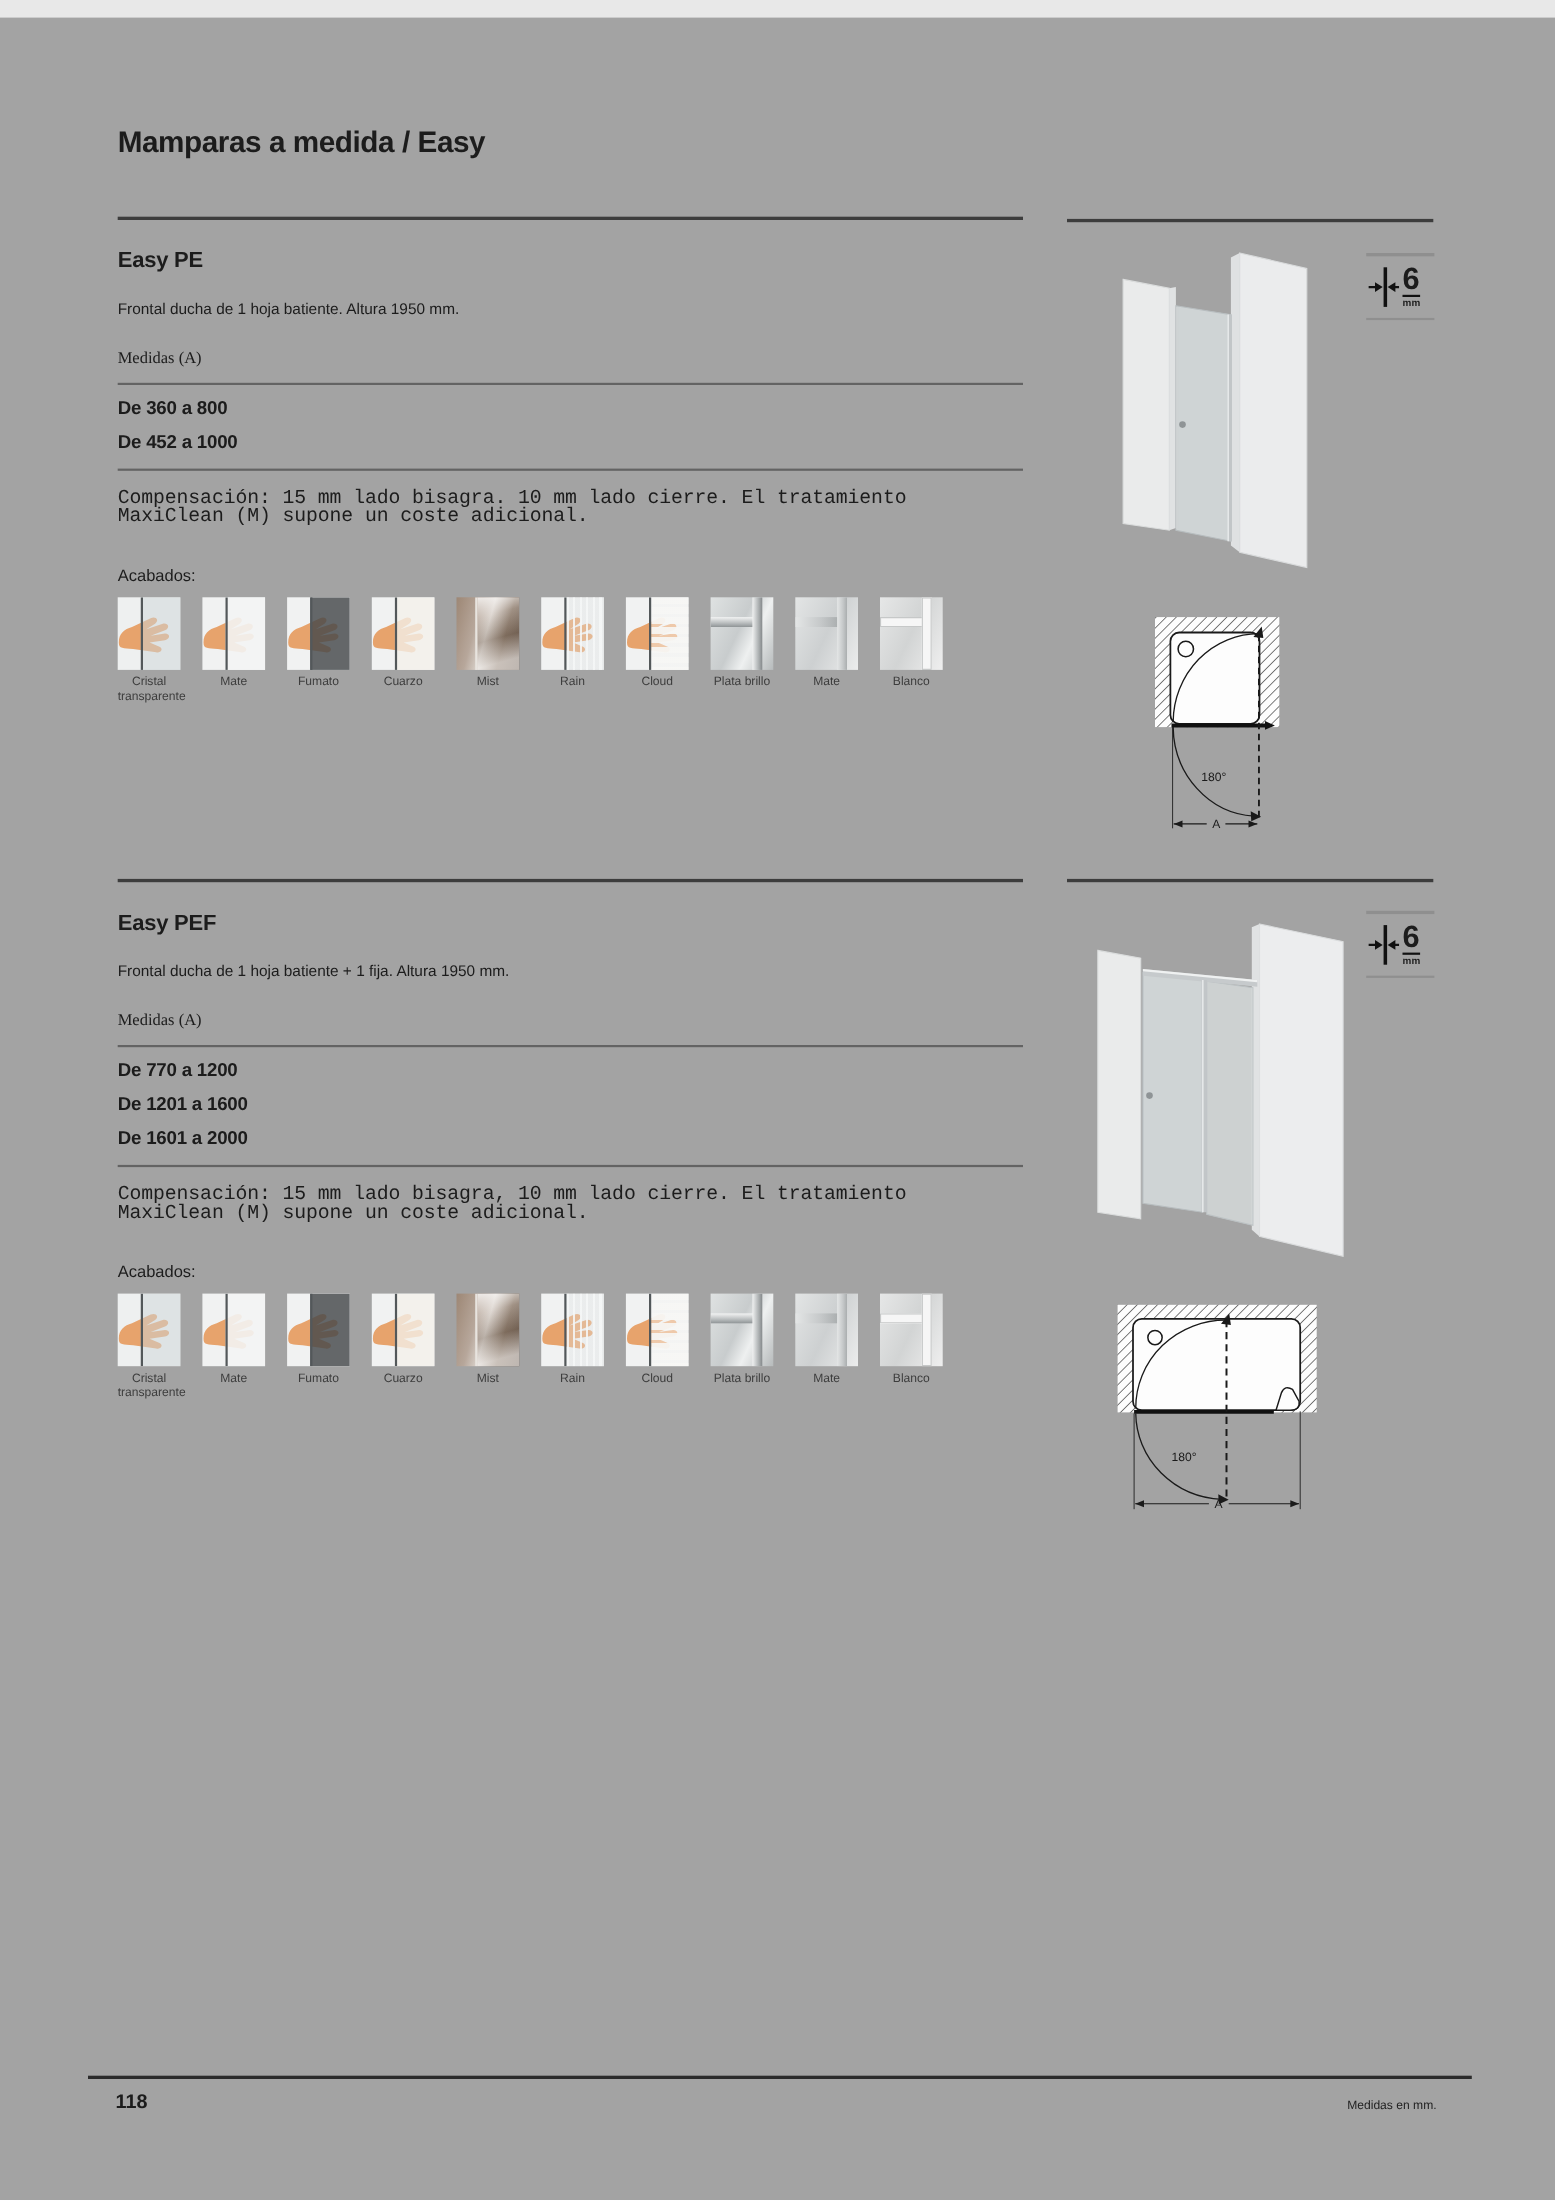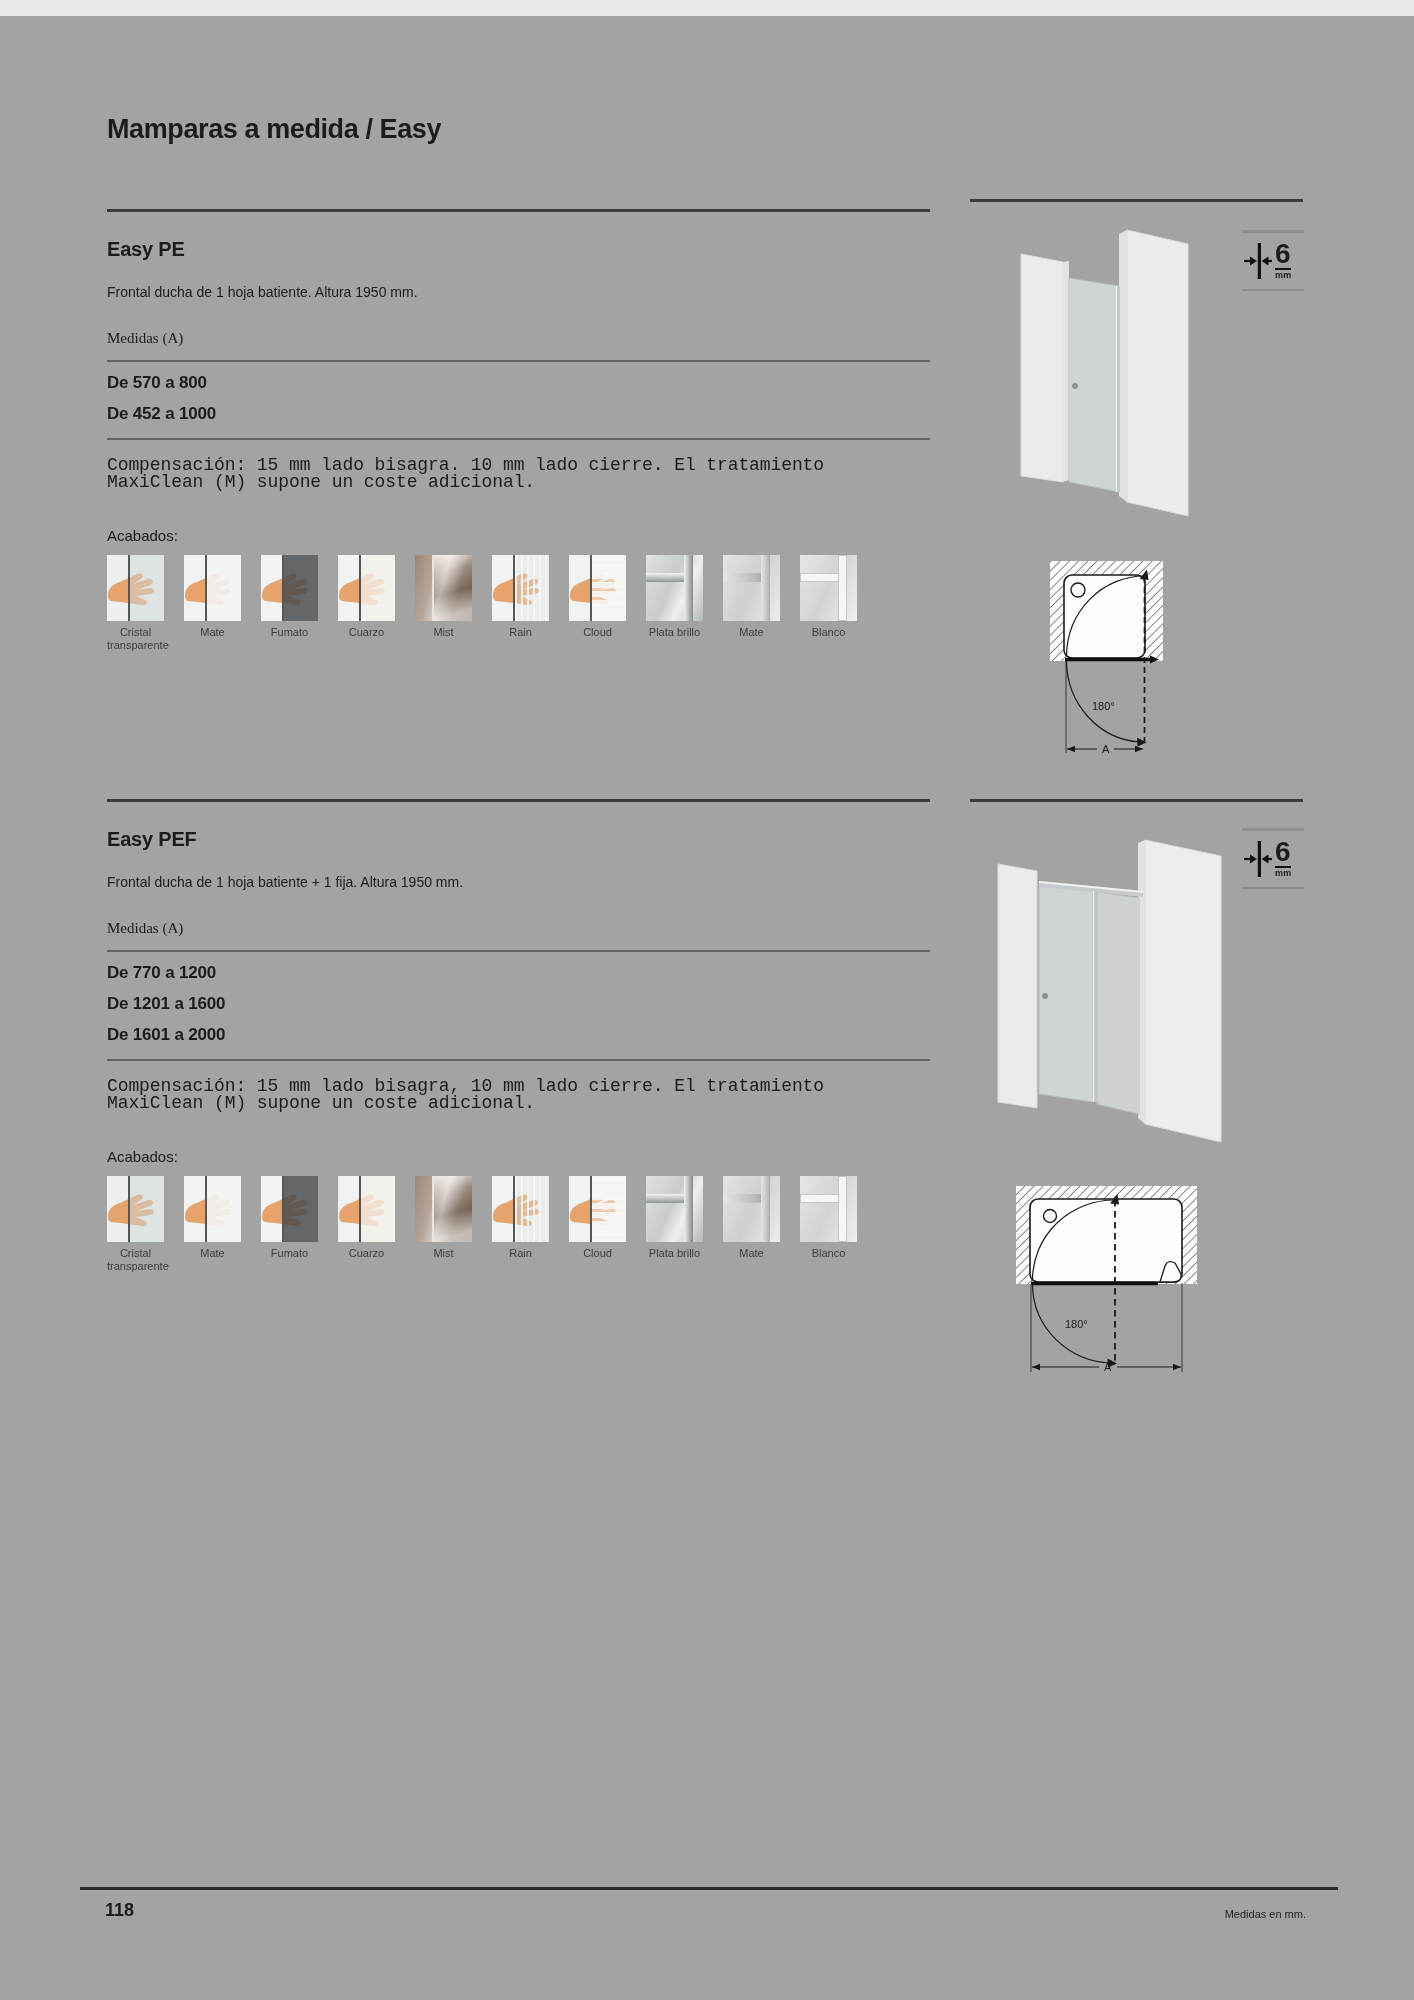--- a/index.html
+++ b/index.html
@@ -1,21 +1,21 @@
 <!DOCTYPE html>
 <html><head>
 <meta charset="utf-8">
 <style>
   html,body{margin:0;padding:0;background:#e8e8e8;}
   .page{position:relative;width:1414px;height:2000px;background:#a3a3a3;margin:16px auto;
         font-family:"Liberation Sans","DejaVu Sans",sans-serif;color:#1c1c1c;overflow:hidden;}
   .abs{position:absolute;}
   .page-title{left:107px;top:98px;font-size:27px;font-weight:700;letter-spacing:-0.4px;}
   .section{position:absolute;left:107px;width:823px;}
-  #sec1{top:193px;} #sec2{top:783px;}
+  #sec1{top:181px;} #sec2{top:783px;}
   .sec-rule{height:2.5px;background:#3d3d3d;}
   .sec-heading{margin:26px 0 0;font-size:20px;font-weight:700;letter-spacing:-0.2px;}
   .desc{margin:22px 0 0;font-size:14px;line-height:19px;}
   .medidas-label{margin:27px 0 0;font-size:15px;line-height:18px;font-family:Liberation Serif, serif;}
   .thin-rule{margin-top:13px;height:2px;background:#636363;}
   ul.measures{list-style:none;margin:4px 0 0;padding:0;}
   ul.measures li{padding:7px 0 5px;font-size:17px;line-height:19px;font-weight:700;letter-spacing:-0.2px;}
   .thin-rule2{margin-top:10px;height:2px;background:#636363;}
   .comp{margin:17px 0 0;font-size:18px;line-height:17px;letter-spacing:-0.1px;font-family:Liberation Mono, monospace;}
   .acabados-label{margin:36px 0 0;font-size:15px;line-height:18px;}
@@ -65,21 +65,21 @@
   <div class="abs page-title">Mamparas a medida / Easy</div>
 
   <div class="section" id="sec1">
     <div class="sec-rule"></div>
     <h2 class="sec-heading">Easy PE</h2>
     <p class="desc">Frontal ducha de 1 hoja batiente. Altura 1950 mm.</p>
     <div class="medidas-label">Medidas (A)</div>
     <div class="thin-rule"></div>
     <ul class="measures">
 
-        <li>De 570 a 800</li>
+        <li>De 360 a 800</li>
 
         <li>De 452 a 1000</li>
       </ul>
     <div class="thin-rule2"></div>
     <p class="comp">Compensación: 15 mm lado bisagra. 10 mm lado cierre. El tratamiento MaxiClean (M) supone un coste adicional.</p>
     <div class="acabados-label">Acabados:</div>
     <div class="swatch-row">
 
         <div class="swatch">
           <div class="tile sw-clear">

